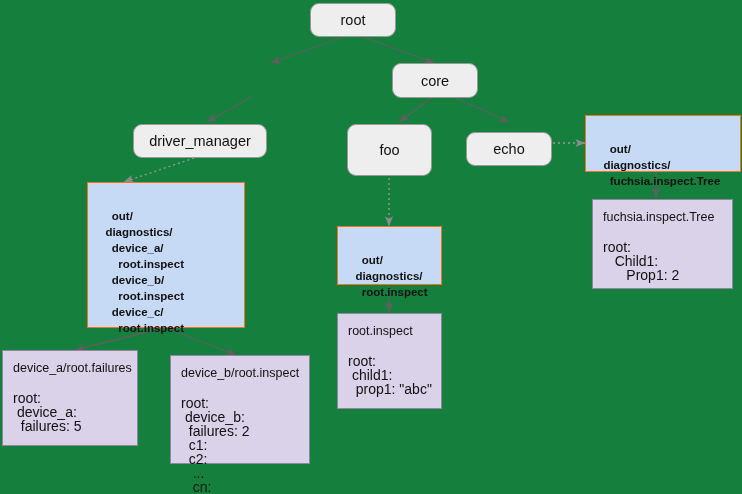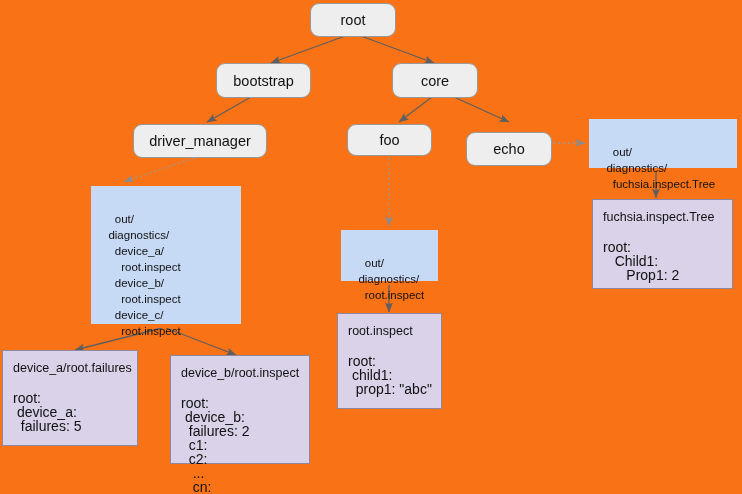--- a/index.html
+++ b/index.html
@@ -10,21 +10,21 @@
   }
   body {
     font-family: "Liberation Sans", sans-serif;
     color: #1a1a1a;
     -webkit-font-smoothing: antialiased;
   }
   #canvas {
     position: relative;
     width: 742px;
     height: 494px;
-    background: #f97316;
+    background: #15803d;
     overflow: hidden;
   }
   #edges {
     position: absolute;
     left: 0;
     top: 0;
     width: 742px;
     height: 494px;
     pointer-events: none;
   }
@@ -43,27 +43,28 @@
     color: #111111;
     white-space: nowrap;
     z-index: 3;
   }
 
   
   .dirbox {
     position: absolute;
     box-sizing: border-box;
     background: #c6d9f5;
-    border: 4px solid #f97316;
+    border: 1px solid #f97316;
     z-index: 2;
     padding: 9px 10px 9px 11px;
     font-size: 11.5px;
     line-height: 16px;
     color: #111111;
     white-space: pre;
+    font-weight: bold;
   }
 
   
   .databox {
     position: absolute;
     box-sizing: border-box;
     background: #d9d2e9;
     border: 1px solid #8e87a0;
     z-index: 2;
     padding: 10px 10px 9px 10px;
@@ -124,33 +125,30 @@
       <path d="M389,158 L389,226" marker-end="url(#arrowdot)"></path>
 
       <path d="M553,143 L585,143" marker-end="url(#arrowdot)"></path>
     </g>
   </svg>
 
   <div class="node" style="left:310px; top:3px; width:86px; height:34px;">
     <span>root</span>
   </div>
 
-  <div class="node" style="left:216px; top:63px; width:95px; height:35px;">
-    <span>bootstrap</span>
-  </div>
 
   <div class="node" style="left:392px; top:63px; width:86px; height:35px;">
     <span>core</span>
   </div>
 
   <div class="node" style="left:133px; top:124px; width:134px; height:34px;">
     <span>driver_manager</span>
   </div>
 
-  <div class="node" style="left:347px; top:124px; width:85px; height:32px;">
+  <div class="node" style="left:347px; top:124px; width:85px; height:52px;">
     <span>foo</span>
   </div>
 
   <div class="node" style="left:466px; top:124px; width:86px; height:34px;margin-top:8px;">
     <span>echo</span>
   </div>
 
   <div class="dirbox" style="left:87px; top:182px; width:158px; height:146px;">
     <span>out/
   diagnostics/

